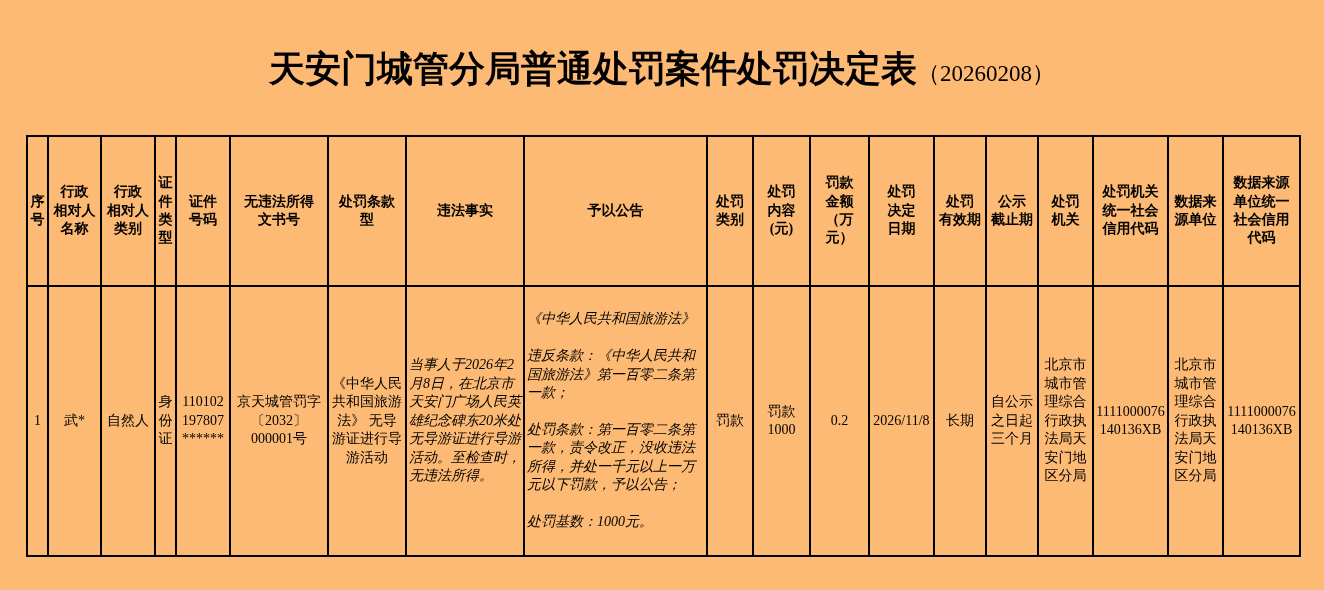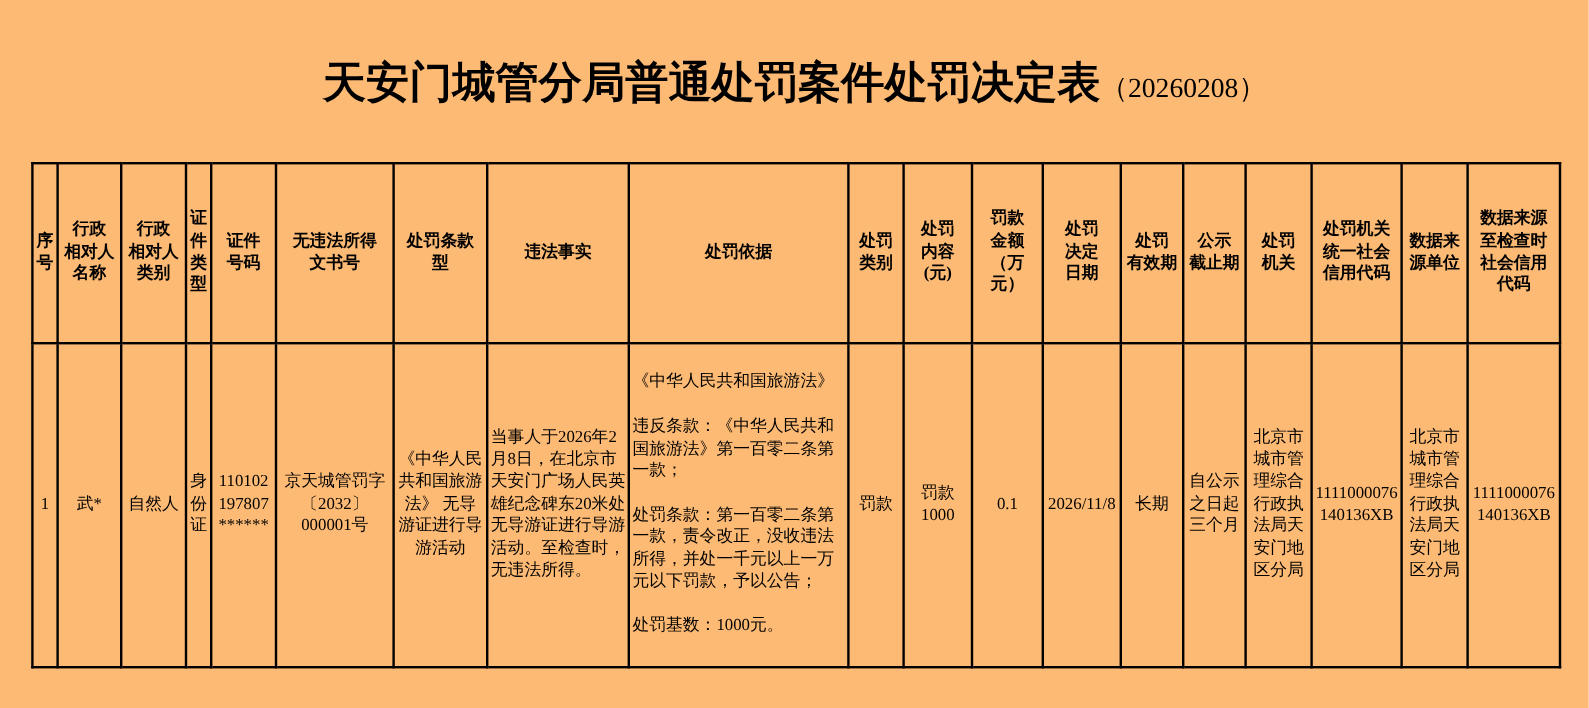--- a/index.html
+++ b/index.html
@@ -48,21 +48,21 @@
     font-size: 14px;
     line-height: 1.32;
     white-space: pre-line;
     overflow: hidden;
   }
   .penalty-table th {
     font-weight: bold;
   }
   tr.header-row { height: 150px; }
   tr.data-row   { height: 270px; }
-  td.align-left { text-align: left; }
+  td.align-left { text-align: left; font-style: italic; }
   td.break-all  { word-break: break-all; }
 </style>
 </head>
 <body>
 
 <div class="page">
 
   <div class="title-wrap">
     <span class="title-main">天安门城管分局普通处罚案件处罚决定表</span><span class="title-suffix">（20260208）</span>
   </div>
@@ -103,21 +103,21 @@
 件
 类
 型</th>
         <th>证件
 号码</th>
         <th>无违法所得
 文书号</th>
         <th>处罚条款
 型</th>
         <th>违法事实</th>
-        <th>处罚依据</th>
+        <th>予以公告</th>
         <th>处罚
 类别</th>
         <th>处罚
 内容
 (元)</th>
         <th>罚款
 金额
 （万
 元）</th>
         <th>处罚
@@ -128,21 +128,21 @@
         <th>公示
 截止期</th>
         <th>处罚
 机关</th>
         <th>处罚机关
 统一社会
 信用代码</th>
         <th>数据来
 源单位</th>
         <th>数据来源
-至检查时
+单位统一
 社会信用
 代码</th>
       </tr>
     </thead>
     <tbody>
       <tr class="data-row">
         <td>1</td>
         <td>武*</td>
         <td>自然人</td>
         <td>身份证</td>
@@ -152,21 +152,21 @@
         <td class="align-left">当事人于2026年2月8日，在北京市天安门广场人民英雄纪念碑东20米处无导游证进行导游活动。至检查时，无违法所得。</td>
         <td class="align-left">《中华人民共和国旅游法》
 
 违反条款：《中华人民共和国旅游法》第一百零二条第一款；
 
 处罚条款：第一百零二条第一款，责令改正，没收违法所得，并处一千元以上一万元以下罚款，予以公告；
 
 处罚基数：1000元。</td>
         <td>罚款</td>
         <td>罚款1000</td>
-        <td>0.1</td>
+        <td>0.2</td>
         <td>2026/11/8</td>
         <td>长期</td>
         <td>自公示之日起三个月</td>
         <td>北京市城市管理综合行政执法局天安门地区分局</td>
         <td class="break-all">1111000076140136XB</td>
         <td>北京市城市管理综合行政执法局天安门地区分局</td>
         <td class="break-all">1111000076140136XB</td>
       </tr>
     </tbody>
   </table>

